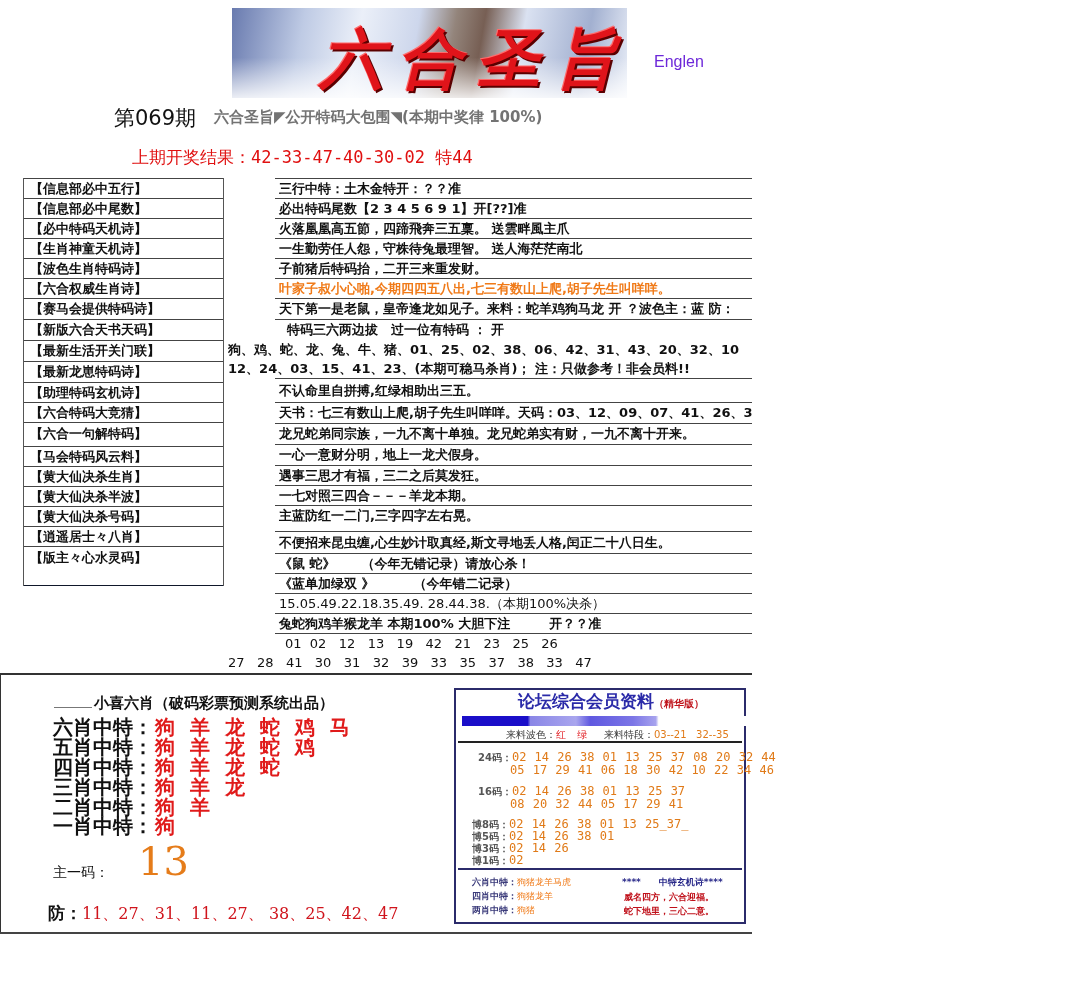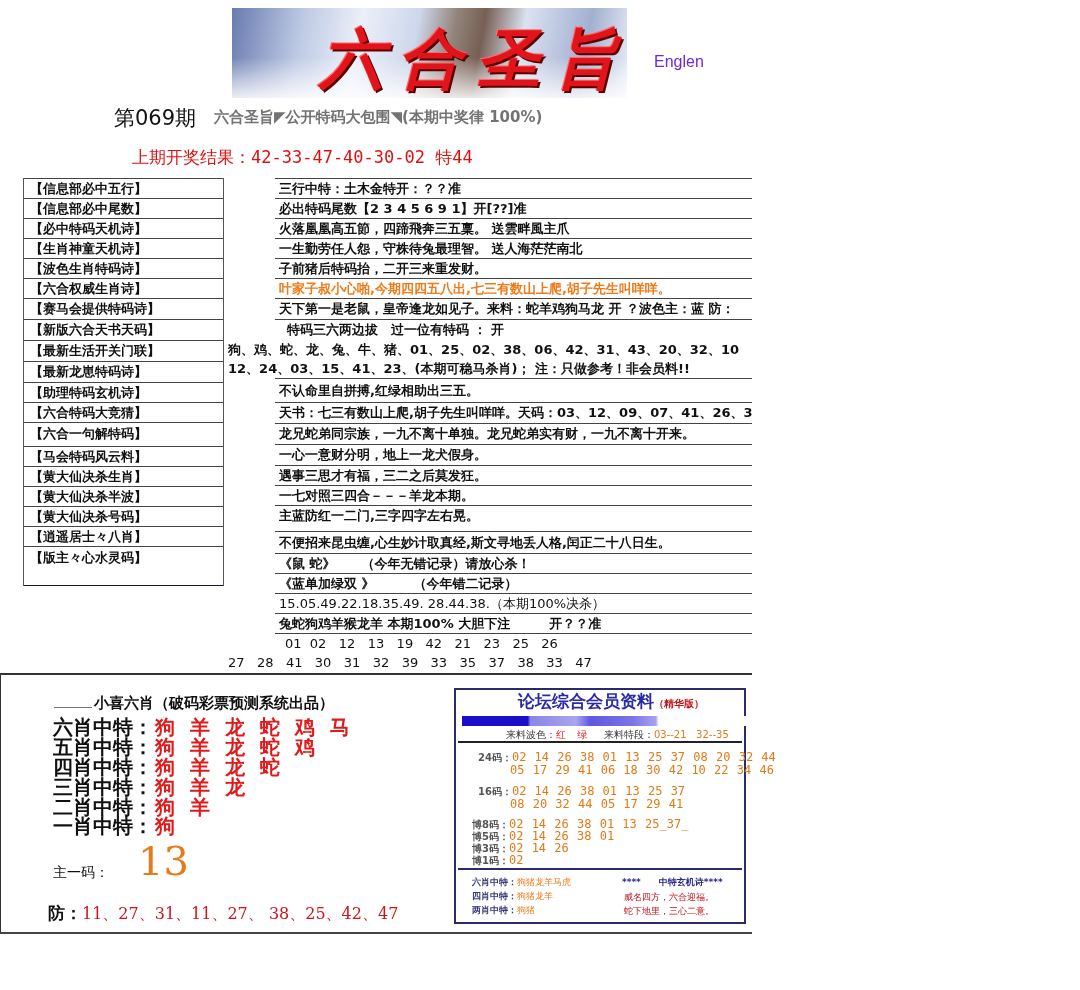--- a/index.html
+++ b/index.html
@@ -56,21 +56,21 @@
   .card-small { font-size:10px; white-space:nowrap; }
   .card-sub { left:506px; top:728px; color:#333; }
   .card-sub .r { color:#e0141a; letter-spacing:4px; }
   .card-sub .o { color:#e07a18; }
   .nums-lbl { color:#555; font-size:10px; font-weight:bold; }
   .nums { color:#e07a18; font-size:12px; letter-spacing:0px; font-family:"DejaVu Sans Mono","Liberation Mono",monospace; word-spacing:1px; }
   .cardrow { position:absolute; white-space:nowrap; }
   .zx { font-size:9px; font-weight:bold; color:#3a3a7a; }
   .zx .o { color:#f07a18; font-weight:normal; }
   .poem-head { left:622px; top:876px; font-size:9px; font-weight:bold; color:#2a2a8a; white-space:nowrap; }
-  .poem { left:624px; font-size:9px; font-weight:normal; color:#c0101a; white-space:nowrap; }
+  .poem { left:624px; font-size:9px; font-weight:bold; color:#c0101a; white-space:nowrap; }
 </style>
 </head>
 <body>
 
 <div class="abs banner"></div>
 <div class="abs banner-fade"></div>
 <div class="abs banner-title">六合圣旨</div>
 <a class="abs english-link">Englen</a>
 
 <div class="abs issue-line">第069期</div>

